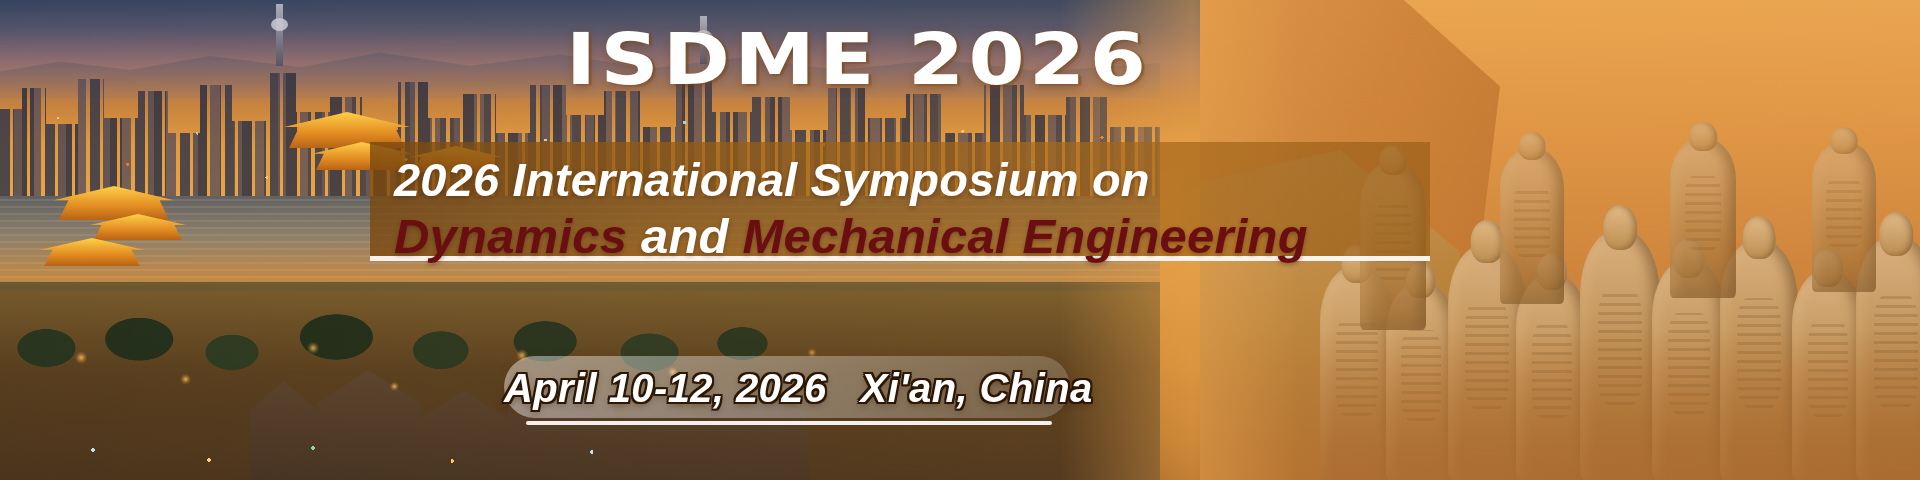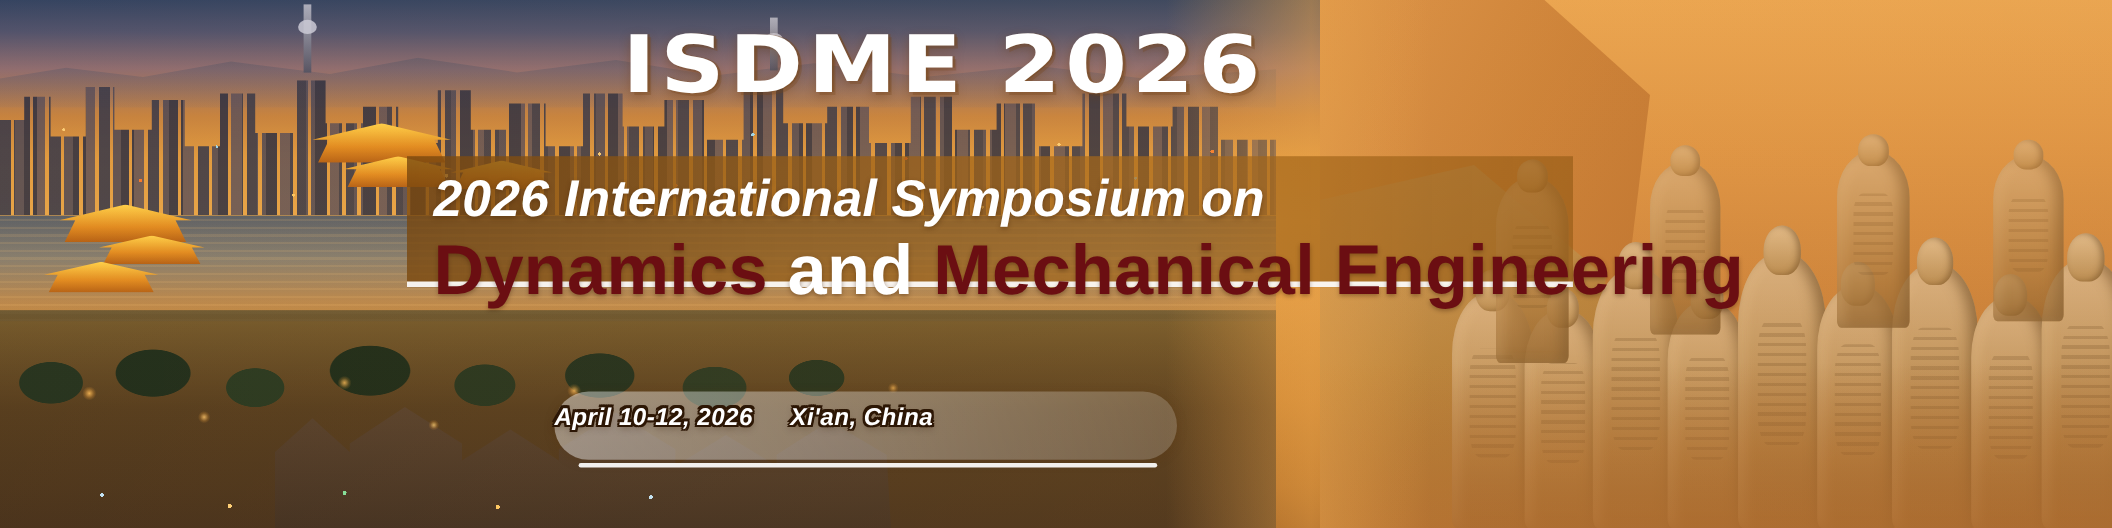--- a/index.html
+++ b/index.html
@@ -250,41 +250,42 @@
     box-sizing:border-box;
   }
   .band .line1{
     position:absolute;left:24px;top:10px;
     font-size:47px;font-weight:700;font-style:italic;
     color:#ffffff;white-space:nowrap;letter-spacing:.2px;
     text-shadow:0 2px 5px rgba(70,38,8,.45);
   }
   .band .line2{
     position:absolute;left:24px;top:66px;
-    font-size:64px;font-weight:700;
+    font-size:49px;font-weight:700;font-style:italic;
     white-space:nowrap;letter-spacing:.2px;
   }
   .band .line2 .red{color:#6b0e12;text-shadow:0 2px 4px rgba(50,20,4,.35);}
   .band .line2 .wht{color:#ffffff;text-shadow:0 2px 5px rgba(70,38,8,.45);}
 
   
   .ribbon{
     position:absolute;left:504px;top:356px;width:566px;height:62px;
     background:linear-gradient(to right,
       rgba(255,255,255,.42), rgba(255,255,255,.30) 55%, rgba(255,255,255,.18));
     border-radius:34px;
     box-shadow:0 2px 10px rgba(90,50,10,.22);
   }
   .ribbon:after{
     content:"";position:absolute;left:22px;right:18px;bottom:-7px;height:4px;
     background:rgba(255,255,255,.92);border-radius:3px;
   }
   .ribbon .txt{
     position:absolute;left:0;right:0;top:10px;
-    font-size:22px;font-weight:700;font-style:italic;
+    text-align:center;
+    font-size:40px;font-weight:700;font-style:italic;
     color:#ffffff;white-space:nowrap;letter-spacing:.4px;
     text-shadow:
       -2px 0 0 #2d1705, 2px 0 0 #2d1705, 0 -2px 0 #2d1705, 0 2px 0 #2d1705,
       -2px -2px 0 #2d1705, 2px -2px 0 #2d1705, -2px 2px 0 #2d1705, 2px 2px 0 #2d1705,
       0 3px 7px rgba(50,25,5,.5);
   }
   .ribbon .sp{display:inline-block;width:34px;}
 </style>
 </head>
 <body>

